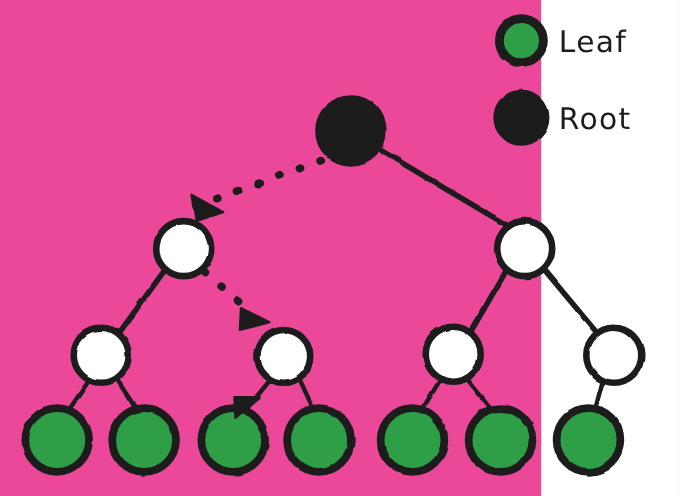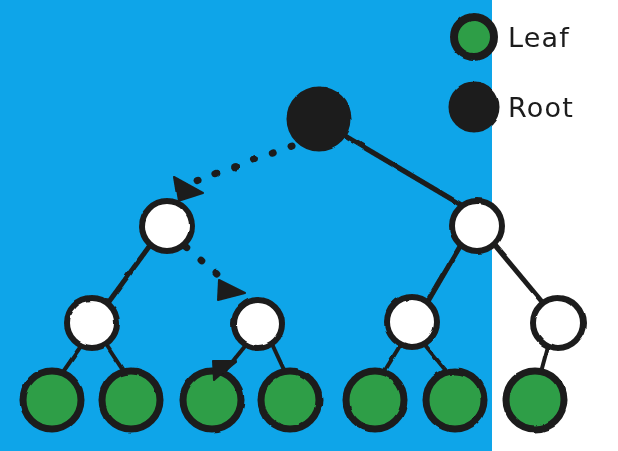--- a/index.html
+++ b/index.html
@@ -11,21 +11,21 @@
   body {
     width: 618px;
     height: 451px;
     font-family: "DejaVu Sans", sans-serif;
     overflow: hidden;
   }
   #canvas-wrap {
     position: relative;
     width: 492px;
     height: 451px;
-    background: #0ea5e9;
+    background: #ec4899;
   }
   #tree-svg {
     display: block;
     width: 618px;
     height: 451px;
   }
   .legend-label {
     font-family: "DejaVu Sans", sans-serif;
     font-size: 27px;
     font-weight: 400;

